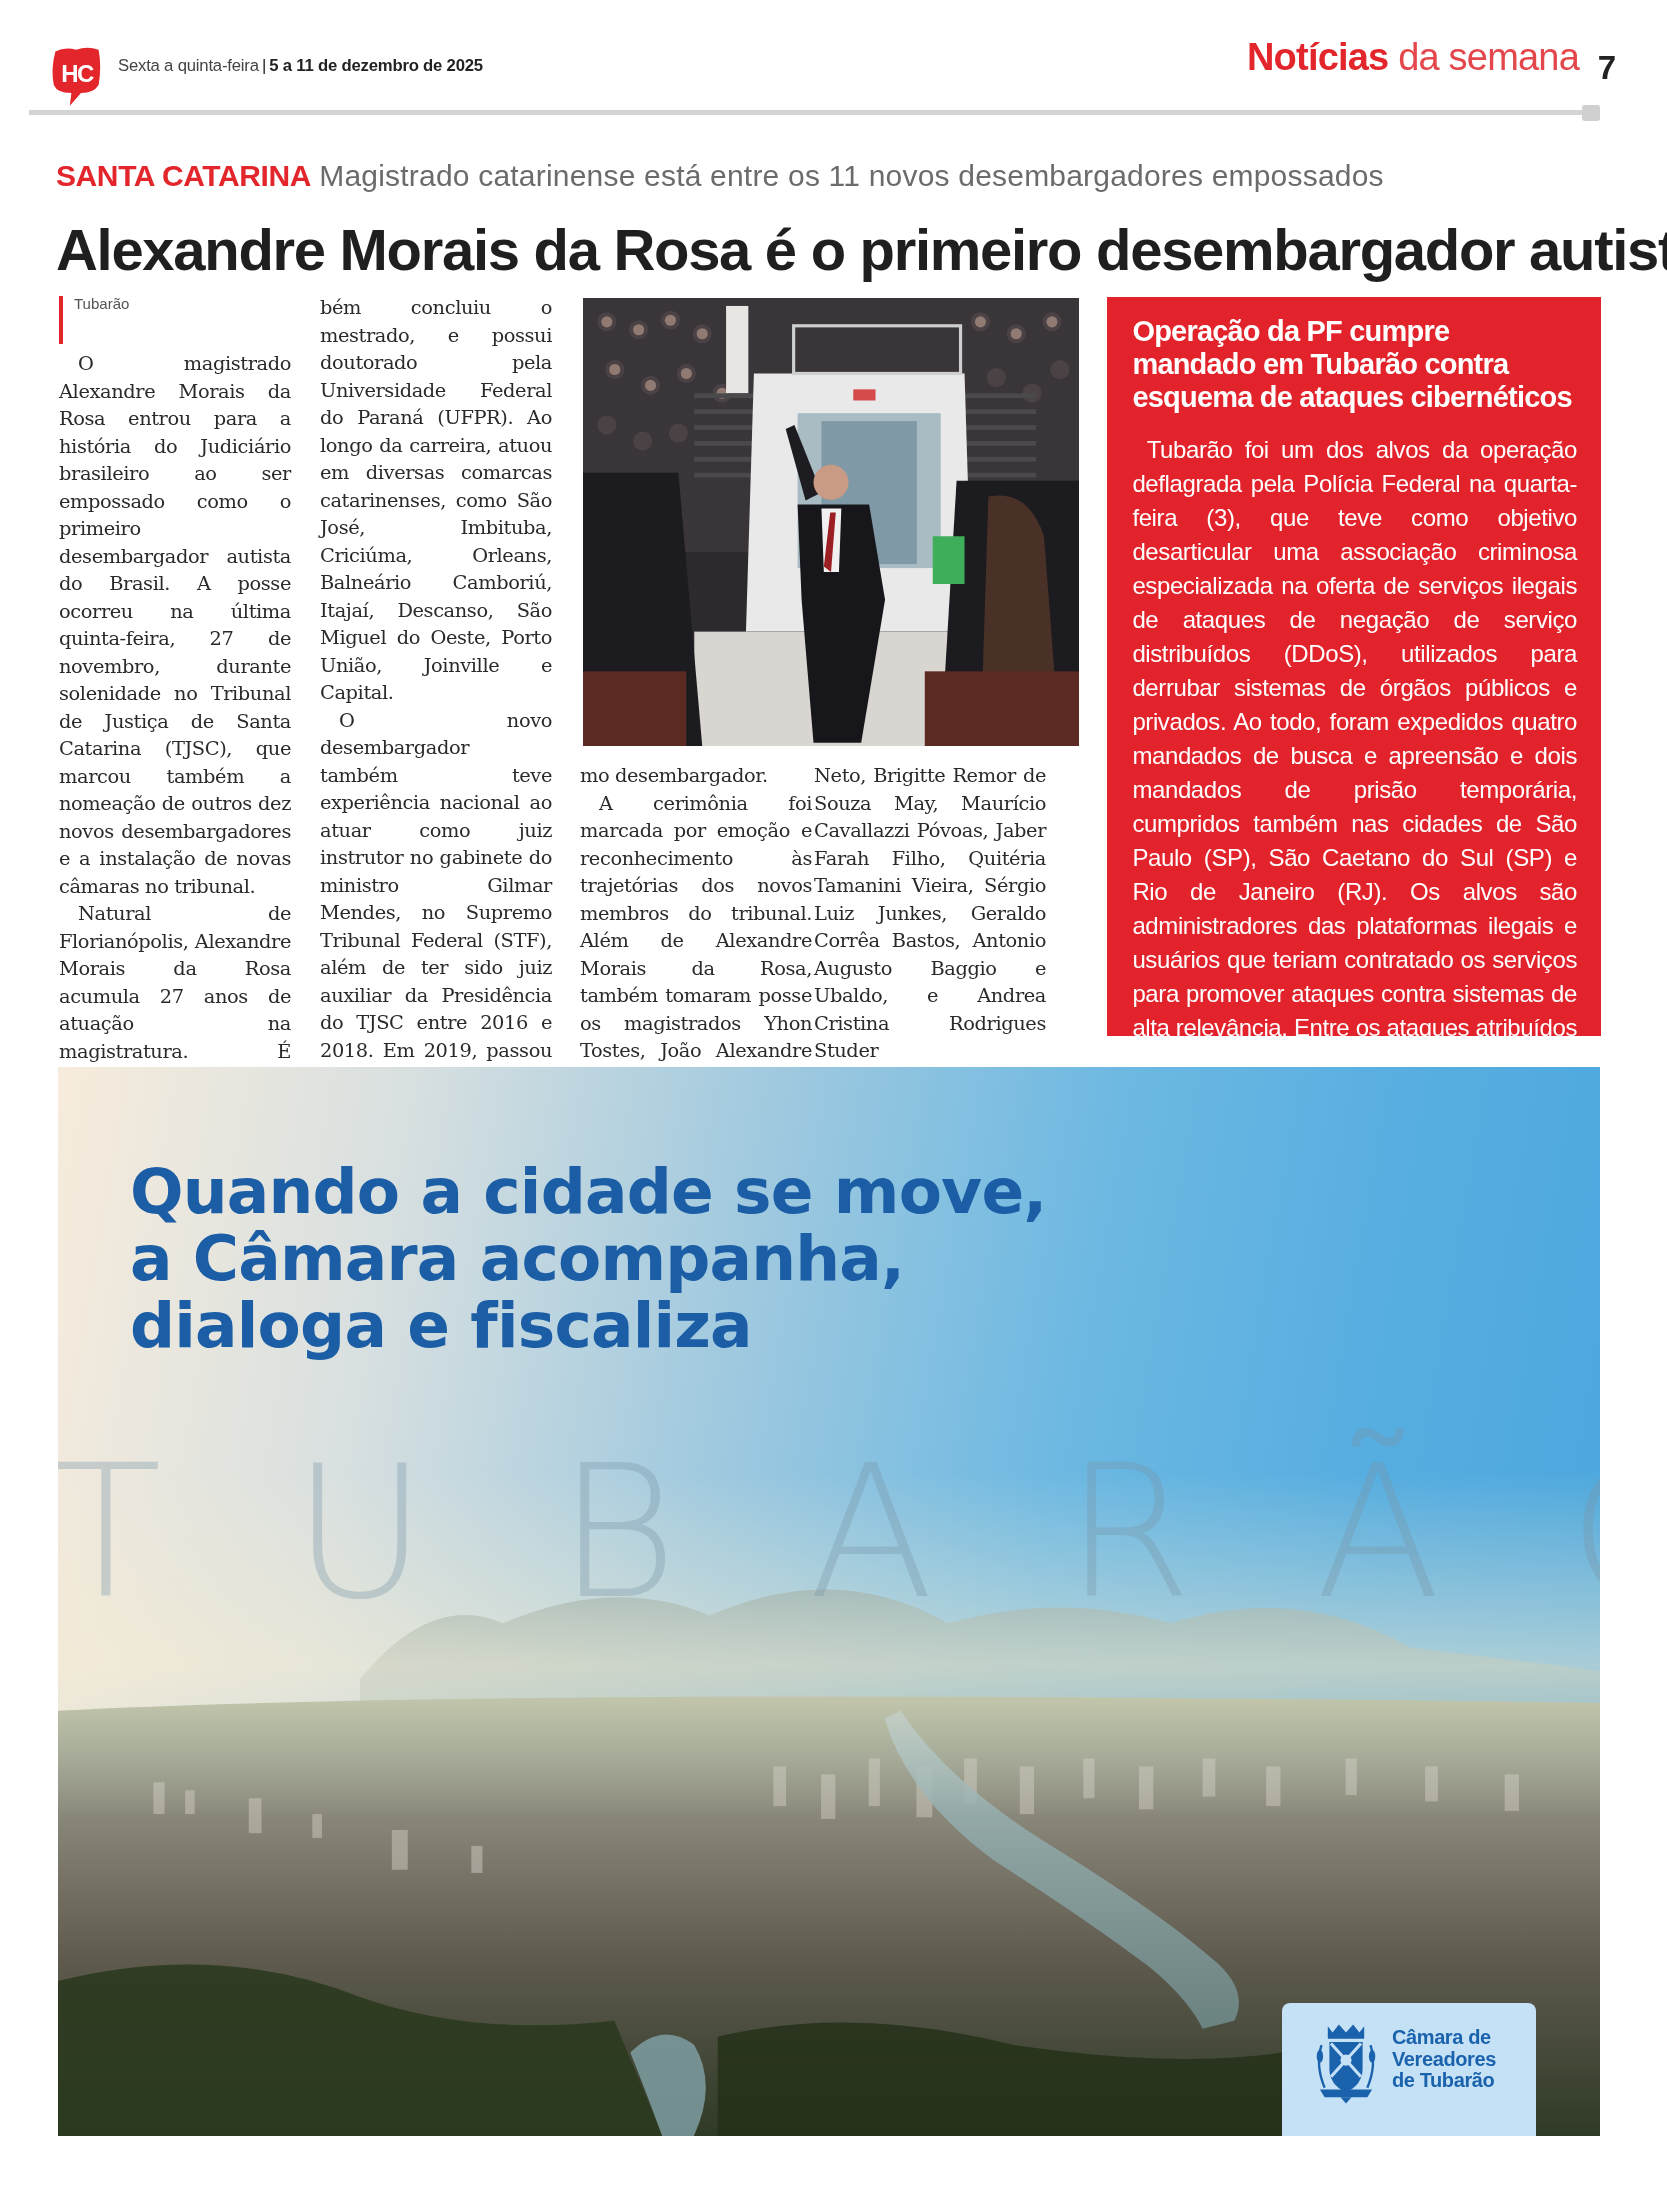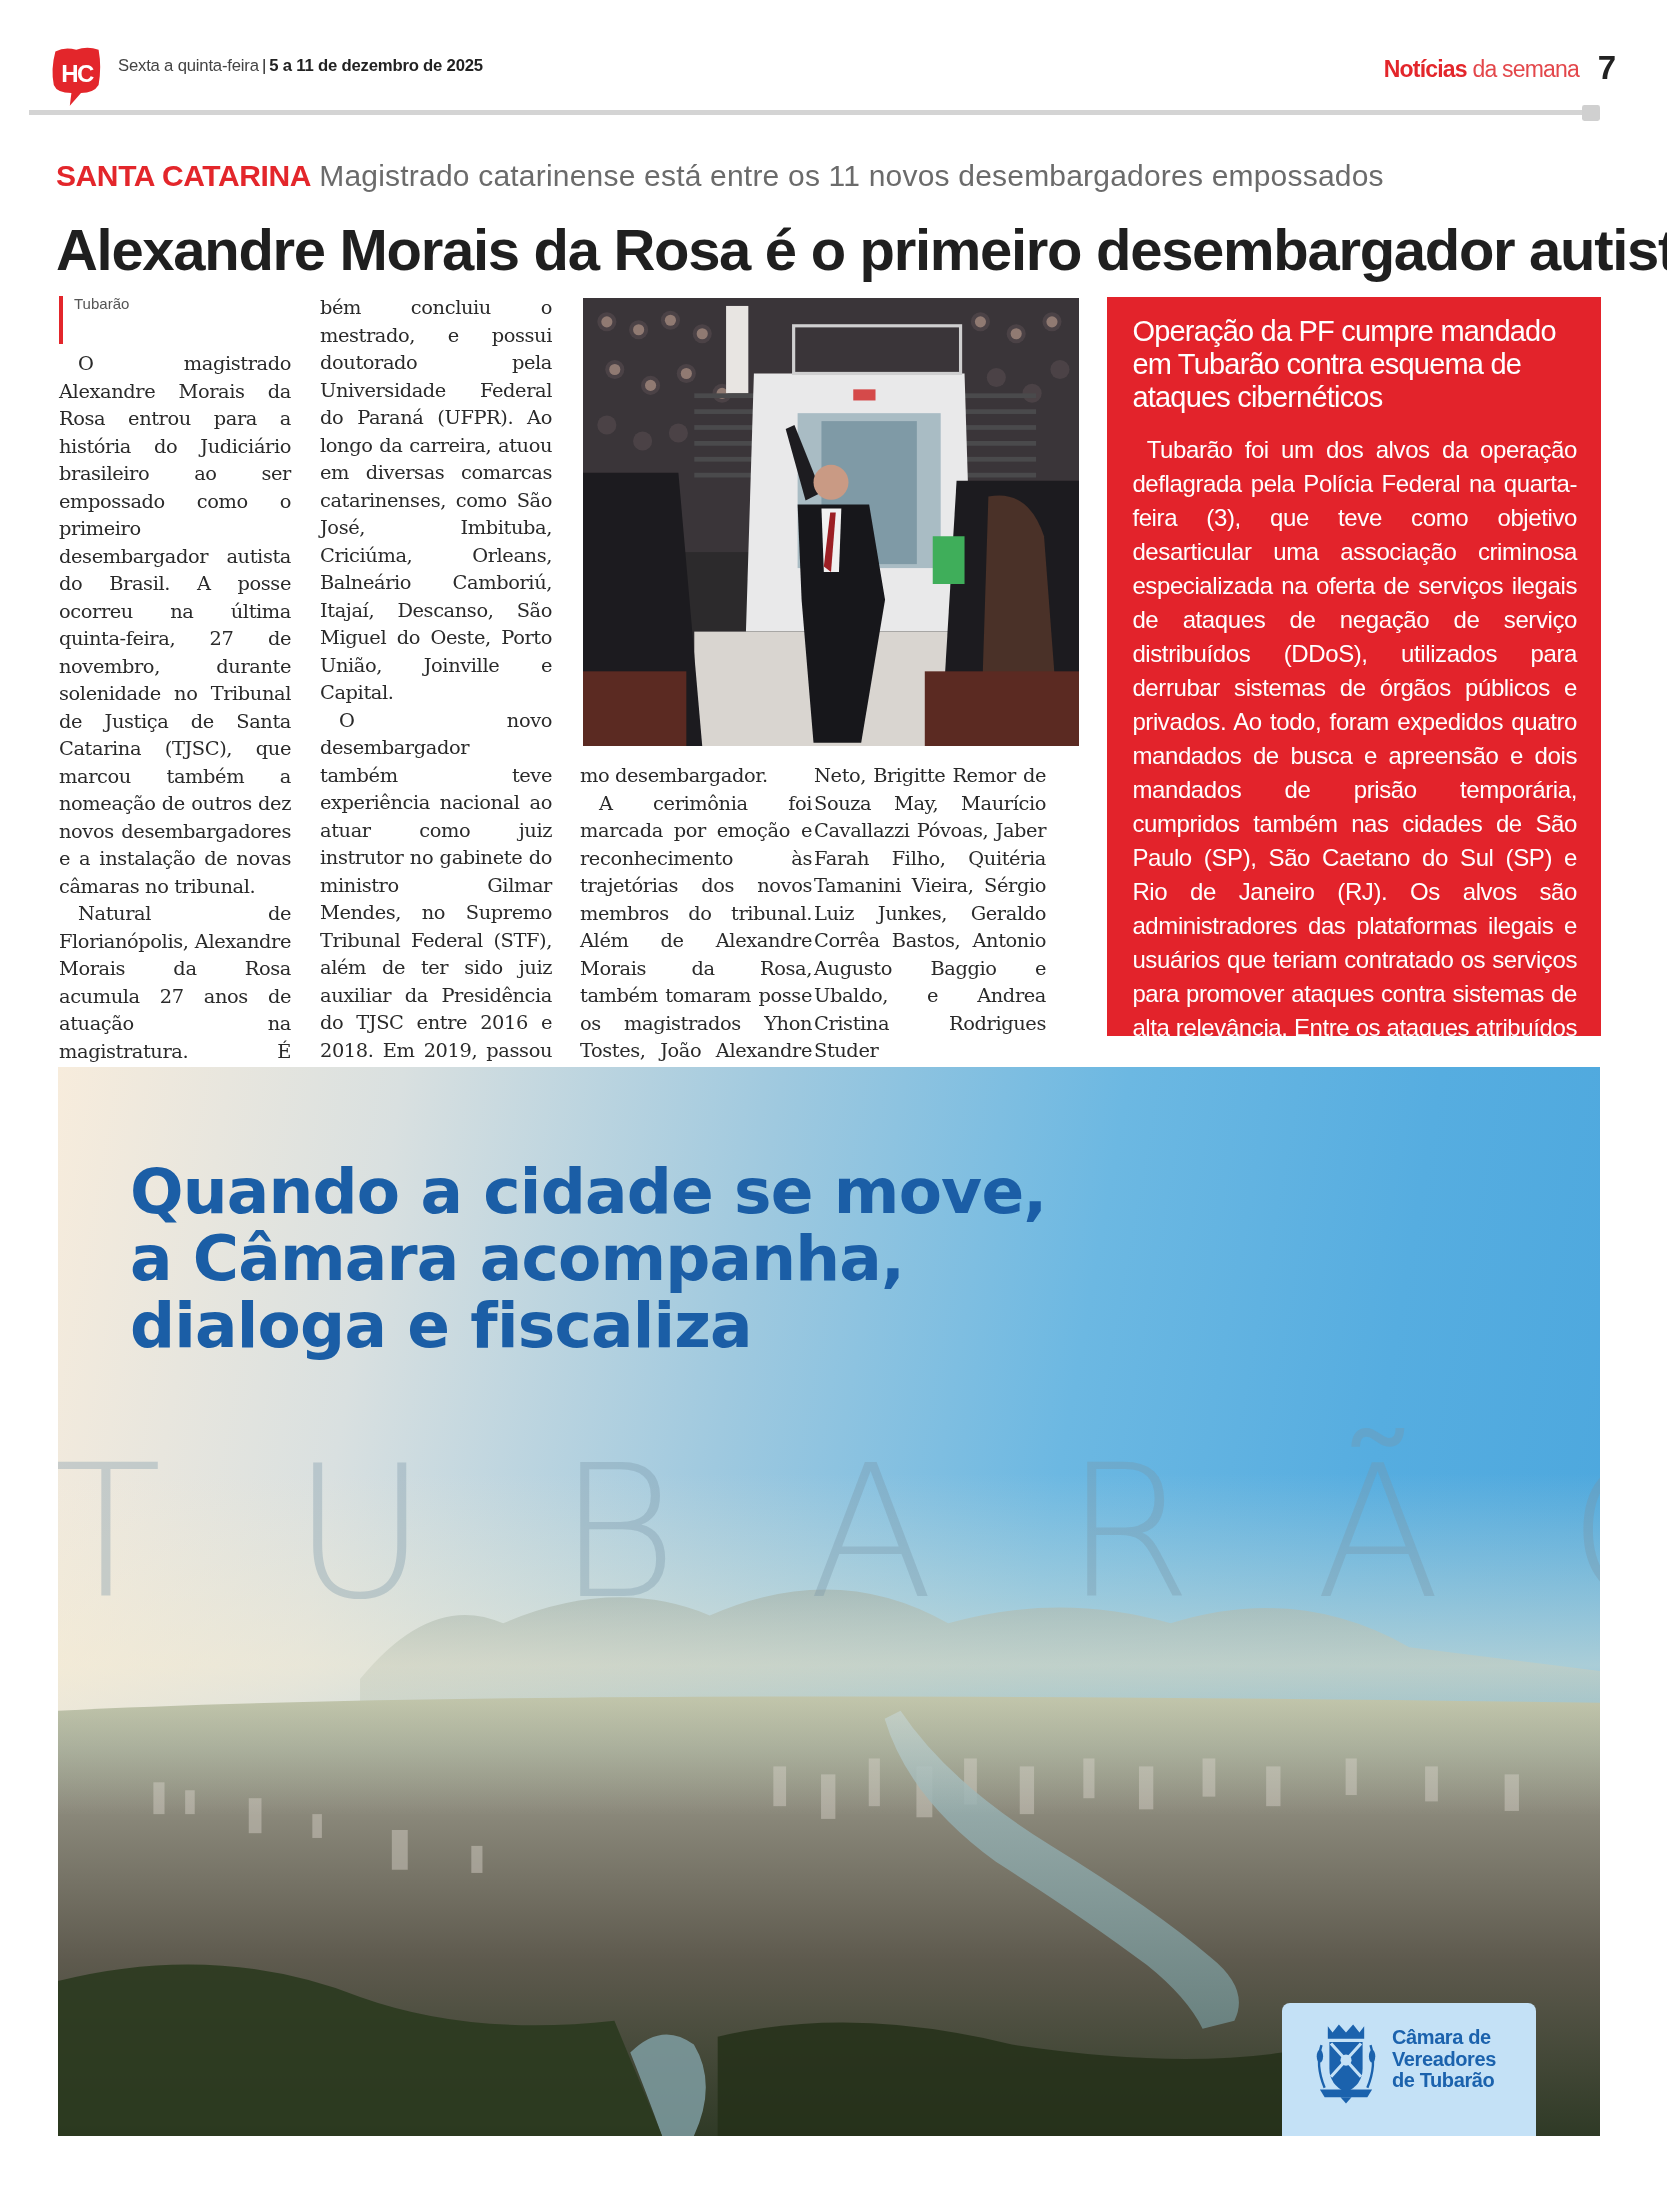--- a/index.html
+++ b/index.html
@@ -5,21 +5,21 @@
   * { box-sizing: border-box; margin: 0; padding: 0; }
   html, body { width: 1668px; height: 2205px; background: #ffffff; overflow: hidden; }
   body { position: relative; font-family: "DejaVu Serif", serif; color: #231f20; }
 
   
   .logo { position: absolute; left: 49px; top: 45px; width: 56px; height: 64px; }
   .logo svg { width: 100%; height: 100%; display: block; }
   .dateline { position: absolute; left: 118px; top: 56px; font-family: "Liberation Sans", sans-serif; font-size: 16.7px; color: #444; letter-spacing: -0.2px; }
   .dateline .sep { color: #222; margin: 0 3.2px; }
   .dateline .dates { color: #222; font-weight: bold; }
-  .section-label { position: absolute; right: 89px; top: 56px; font-family: "Liberation Sans", sans-serif; font-size: 23px; letter-spacing: -0.8px; color: #e3262b; white-space: nowrap; }
+  .section-label { position: absolute; right: 89px; top: 36px; font-family: "Liberation Sans", sans-serif; font-size: 38px; letter-spacing: -0.8px; color: #e3262b; white-space: nowrap; }
   .section-label b { font-weight: bold; }
   .section-label .light { font-weight: normal; color: #e3474b; }
   .page-number { position: absolute; right: 52px; top: 49px; font-family: "Liberation Sans", sans-serif; font-size: 33px; font-weight: bold; color: #222; }
   .header-rule { position: absolute; left: 29px; top: 110px; width: 1570px; height: 4.8px; background: #d4d4d4; }
   .header-rule-tab { position: absolute; left: 1582px; top: 105px; width: 17.5px; height: 16px; background: #d0d0d0; border-radius: 2.4px; }
 
   
   .kicker { position: absolute; left: 56px; top: 159px; font-family: "Liberation Sans", sans-serif; font-size: 30px; white-space: nowrap; }
   .kicker .tag { color: #e3262b; font-weight: bold; letter-spacing: -0.4px; }
   .kicker .sub { color: #6b6b6b; letter-spacing: 0.2px; }
@@ -33,21 +33,21 @@
   .col1 { left: 59px; top: 350px; width: 232px; }
   .col2 { left: 320px; top: 294px; width: 232px; }
   .col3 { left: 580px; top: 762px; width: 232px; }
   .col4 { left: 814px; top: 762px; width: 232px; }
 
   .photo { position: absolute; left: 583px; top: 298px; width: 496px; height: 448px; overflow: hidden; background: #2b2b2d; }
   .photo svg { width: 100%; height: 100%; display: block; }
 
   
   .sidebar { position: absolute; left: 1107px; top: 297px; width: 494px; height: 739px; background: #e3232b; color: #fff; padding: 17.5px 24px 0 25.4px; font-family: "Liberation Sans", sans-serif; }
-  .sidebar h2 { font-size: 29px; line-height: 33px; font-weight: normal; letter-spacing: -0.8px; margin-bottom: 19px; }
+  .sidebar h2 { font-size: 29px; line-height: 33px; font-weight: bold; letter-spacing: -0.8px; margin-bottom: 19px; }
   .sidebar p { font-size: 24px; line-height: 34px; text-align: justify; text-indent: 14.3px; letter-spacing: -0.4px; }
 
   
   .ad { position: absolute; left: 58px; top: 1067px; width: 1542px; height: 1069px; overflow: hidden;
         background: linear-gradient(100deg, #f7ecdc 0%, #d9e0e0 20%, #9fc9df 42%, #6cb8e2 62%, #56ade0 80%, #4aa6dd 100%); }
   .ad-sky-fade { position: absolute; left: 0; top: 0; width: 100%; height: 100%;
         background: linear-gradient(180deg, rgba(255,255,255,0) 0%, rgba(255,255,255,0) 38%, rgba(246,236,210,0.55) 56%, rgba(220,224,210,0.3) 64%, rgba(0,0,0,0) 70%); }
   .ad-city { position: absolute; left: 0; top: 0; width: 100%; height: 100%; }
   .ad-city svg { width: 100%; height: 100%; display: block; }
   .ad-headline { position: absolute; left: 72px; top: 91px; font-family: "DejaVu Sans", sans-serif; font-weight: bold; font-size: 63px; line-height: 67px; color: #1b5ea6; letter-spacing: -0.8px; }

